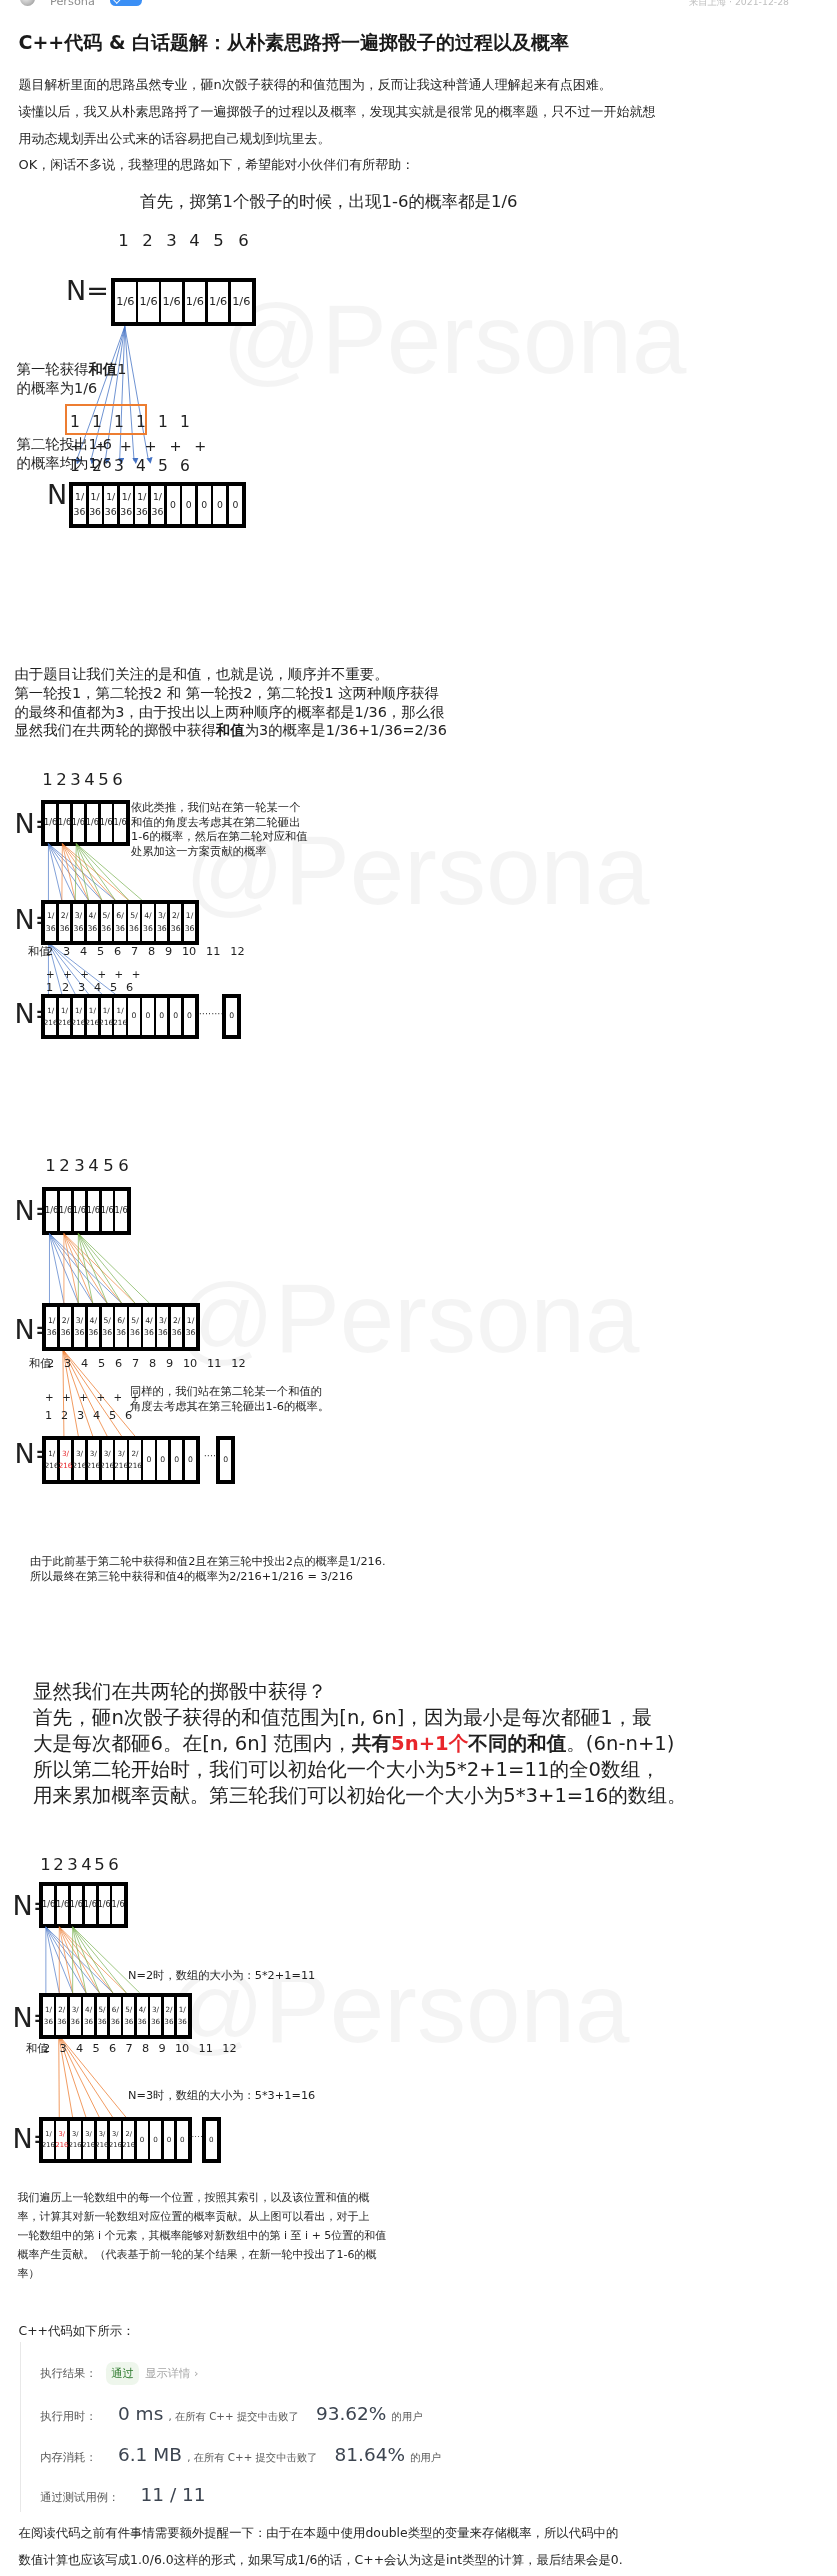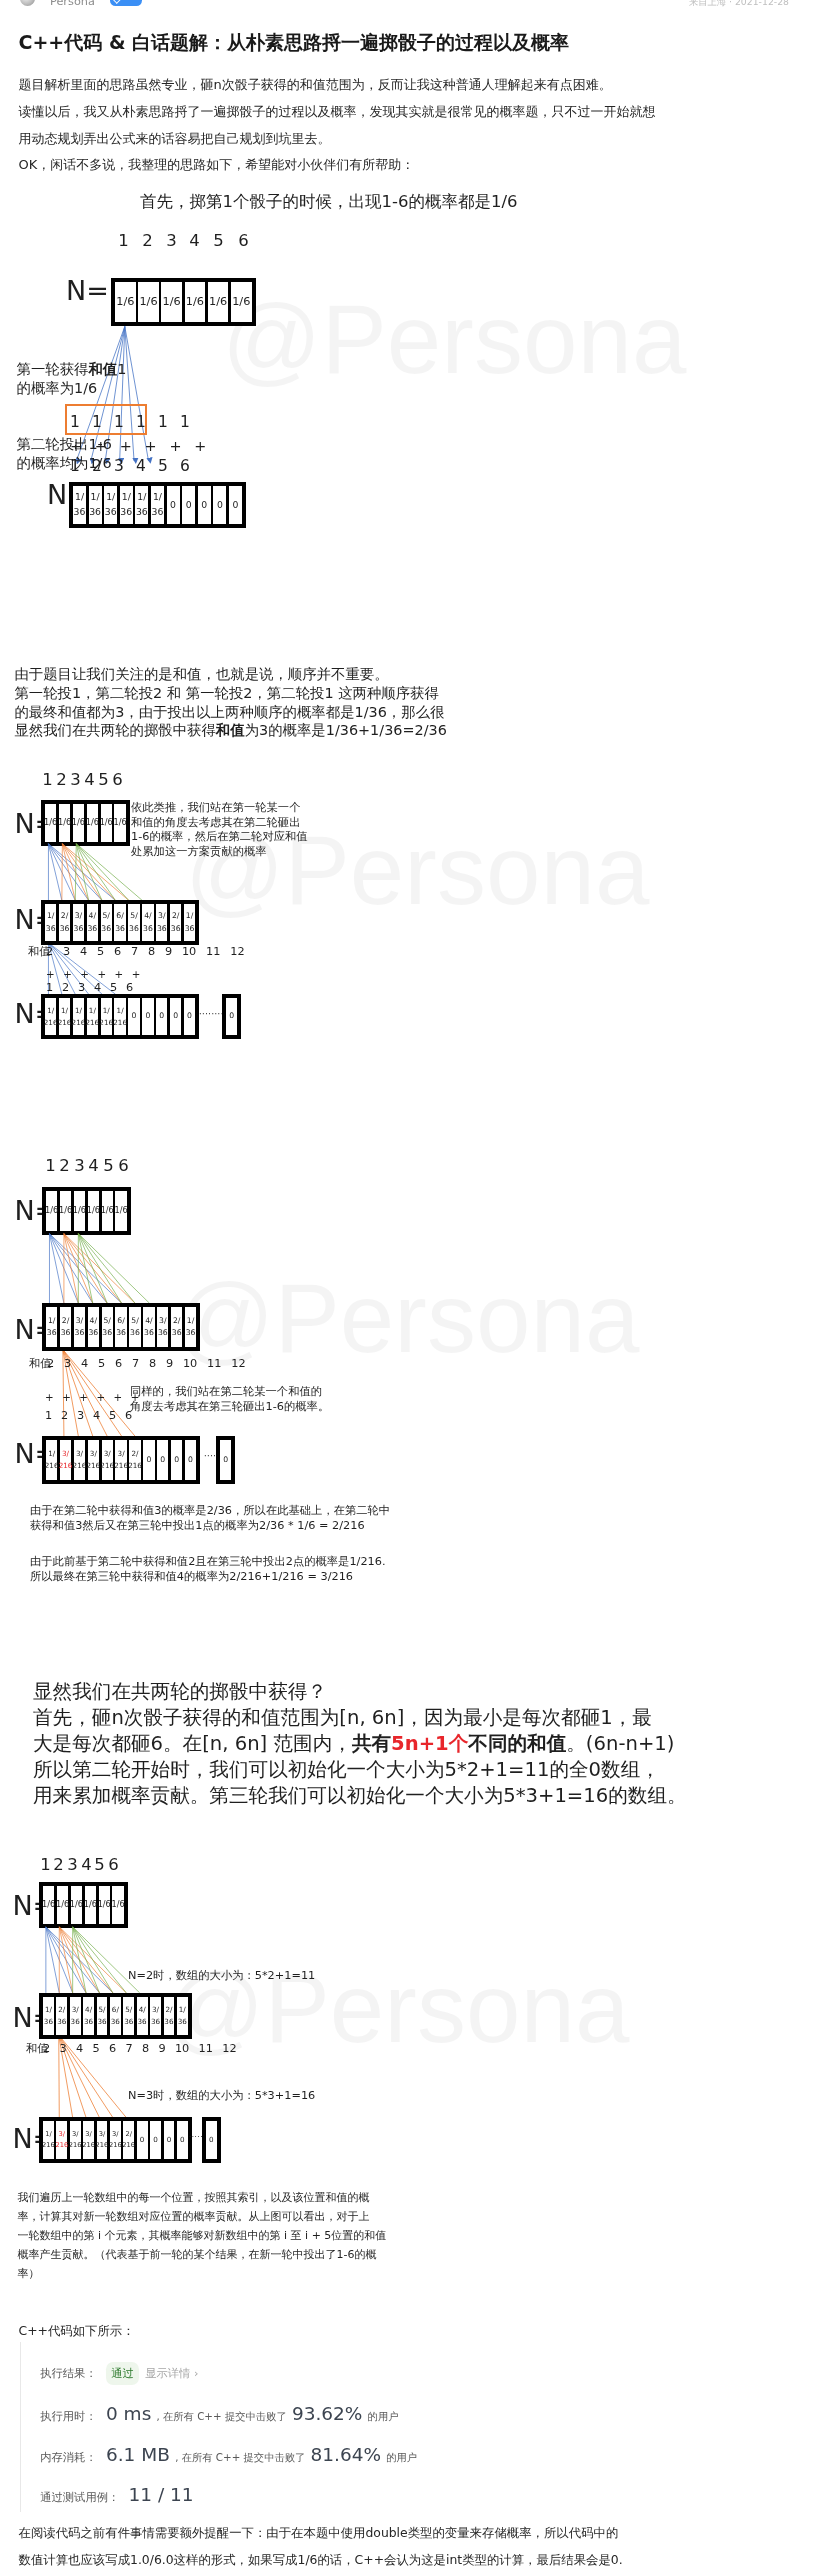--- a/index.html
+++ b/index.html
@@ -80,21 +80,21 @@
   .results {
     position: absolute; left: 19.6px; top: 2342px; width: 793px; height: 170px;
     border-left: 1px solid #e8e8e8;
   }
   .r-row { position: absolute; left: 19.6px; display: flex; align-items: baseline; white-space: nowrap; }
   .r-label { font-size: 11.3px; color: #595959; margin-right: 9.3px; }
   .r-pass {
     font-size: 11.3px; color: #2d7a2d; background: #eef6ec; border-radius: 7.2px; padding: 4.1px 5.2px; margin-right: 6.2px;
   }
   .r-link { font-size: 11.3px; color: #a6a6a6; }
-  .r-big { font-size: 18.5px; color: #3c4450; margin-right: 5.2px; }
+  .r-big { font-size: 18.5px; color: #3c4450; margin-right: 5.2px; margin-left: 12px; }
   .r-small { font-size: 10.3px; color: #595959; margin-right: 5.2px; }
 </style>
 </head>
 <body>
 
 <div class="header">
   <div class="avatar"></div>
   <div class="author">Persona</div>
   <div class="badge">
     <span class="badge-icon"></span>
@@ -440,24 +440,20 @@
     <div class="cell" style="width:11.3px;height:40px;font-size:7.7px;">0</div>
     <div class="cell" style="width:11.3px;height:40px;font-size:7.7px;">0</div>
     <div class="cell" style="width:11.3px;height:40px;font-size:7.7px;">0</div>
     <div class="cell" style="width:11.3px;height:40px;font-size:7.7px;">0</div>
   </div>
   <div class="dots" style="left:204px; top:318px; font-size:8.2px;">·········</div>
   <div class="arr" style="left:216px; top:303px;">
     <div class="cell" style="width:11.3px;height:40px;font-size:7.7px;">0</div>
   </div>
 
-  <div class="dg-text" style="left:30px; top:371px; font-size:11.3px;">
-    <span>由于在第二轮中获得和值3的概率是2/36，所以在此基础上，在第二轮中</span><br>
-    <span>获得和值3然后又在第三轮中投出1点的概率为2/36 * 1/6 = 2/216</span>
-  </div>
   <div class="dg-text" style="left:30px; top:422px; font-size:11.3px;">
     <span>由于此前基于第二轮中获得和值2且在第三轮中投出2点的概率是1/216.</span><br>
     <span>所以最终在第三轮中获得和值4的概率为2/216+1/216 = 3/216</span>
   </div>
 </div>
 
 <div class="sum" style="top:1679px;">
   <div>显然我们在共两轮的掷骰中获得？</div>
   <div>首先，砸n次骰子获得的和值范围为[n, 6n]，因为最小是每次都砸1，最</div>
   <div>

